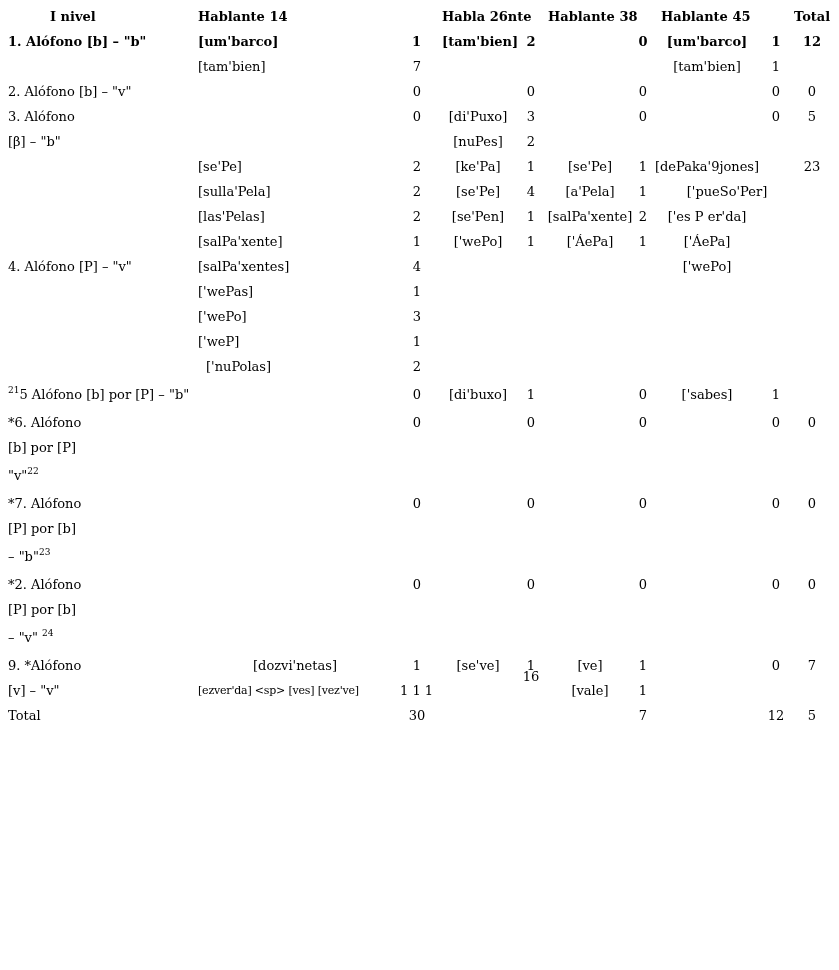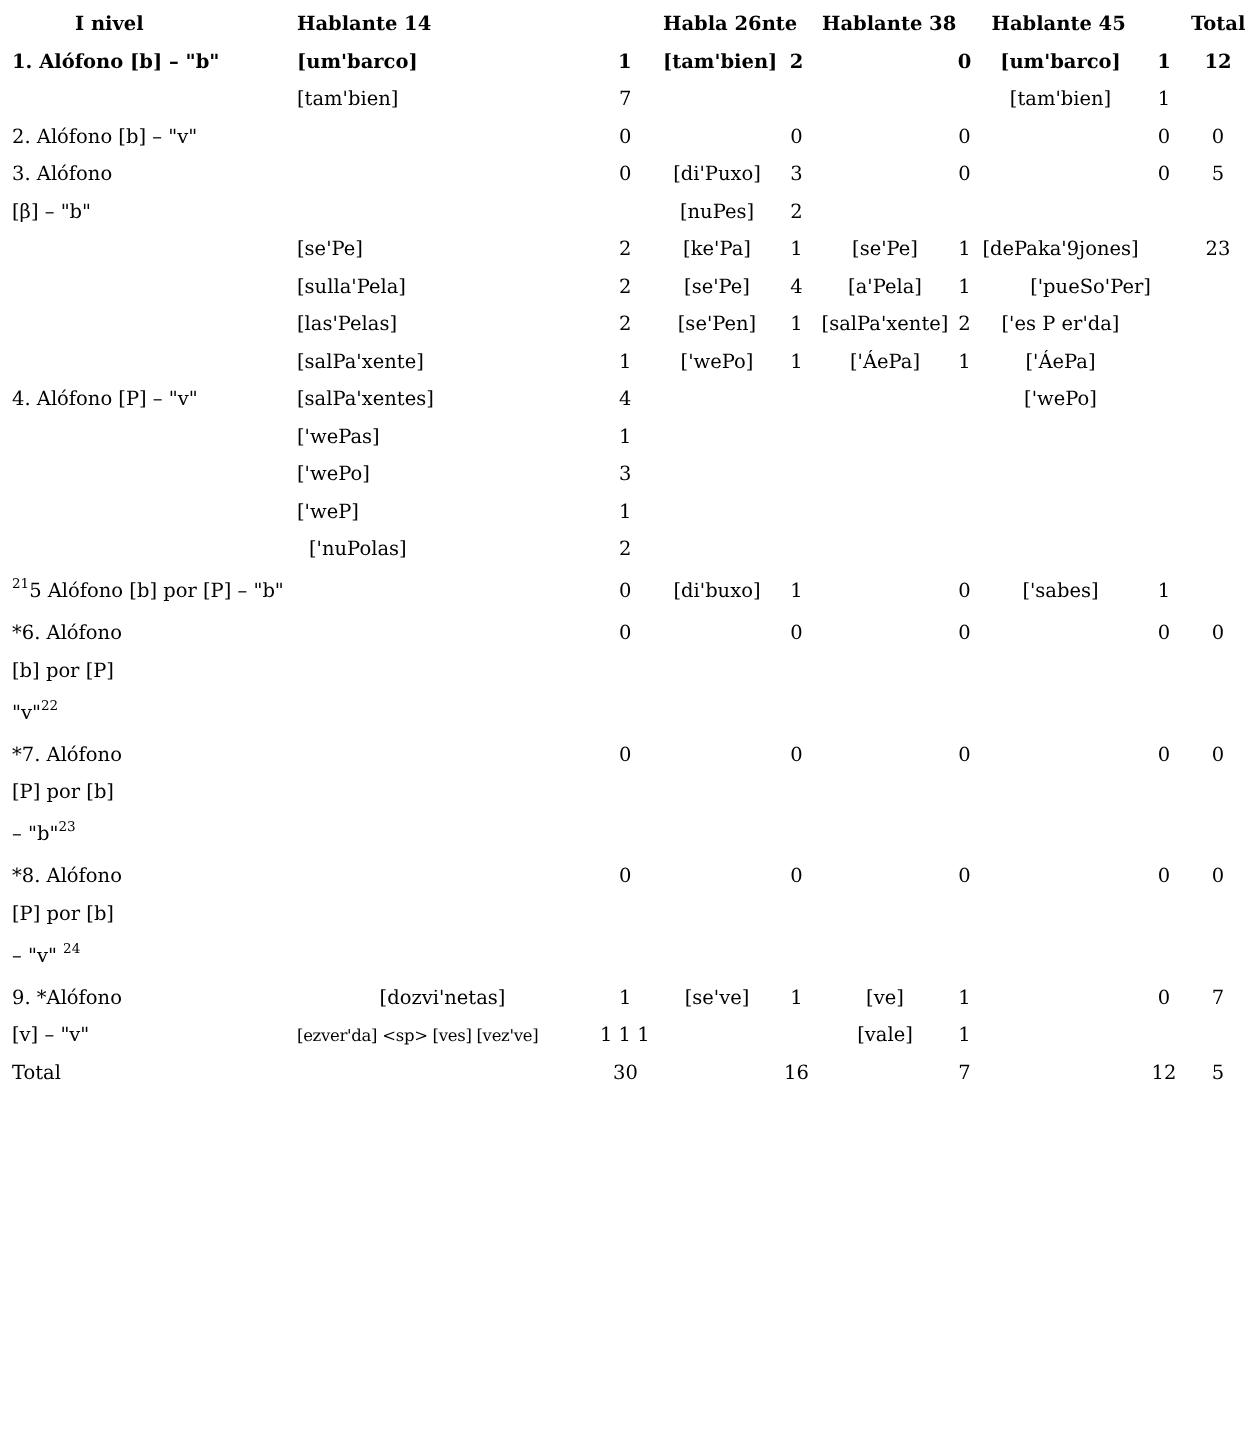--- a/index.html
+++ b/index.html
@@ -124,21 +124,21 @@
 
   <div class="cell l" style="left:8px; top:496px;">*7. Alófono</div>
   <div class="cell r" style="left:421px; top:496px;">0</div>
   <div class="cell c" style="left:531px; top:496px;">0</div>
   <div class="cell c" style="left:643px; top:496px;">0</div>
   <div class="cell c" style="left:776px; top:496px;">0</div>
   <div class="cell c" style="left:812px; top:496px;">0</div>
   <div class="cell l" style="left:8px; top:521px;">[P] por [b]</div>
   <div class="cell l" style="left:8px; top:549px;"><span>– "b"</span><sup>23</sup></div>
 
-  <div class="cell l" style="left:8px; top:577px;">*8. Alófono</div>
+  <div class="cell l" style="left:8px; top:577px;">*2. Alófono</div>
   <div class="cell r" style="left:421px; top:577px;">0</div>
   <div class="cell c" style="left:531px; top:577px;">0</div>
   <div class="cell c" style="left:643px; top:577px;">0</div>
   <div class="cell c" style="left:776px; top:577px;">0</div>
   <div class="cell c" style="left:812px; top:577px;">0</div>
   <div class="cell l" style="left:8px; top:602px;">[P] por [b]</div>
   <div class="cell l" style="left:8px; top:630px;"><span>– "v" </span><sup>24</sup></div>
 
   <div class="cell l" style="left:8px; top:658px;">9. *Alófono</div>
   <div class="cell c" style="left:295px; top:658px;">[dozvi'netas]</div>
@@ -151,17 +151,17 @@
   <div class="cell c" style="left:812px; top:658px;">7</div>
 
   <div class="cell l" style="left:8px; top:683px;">[v] – "v"</div>
   <div class="cell l" style="left:198px; top:683px; font-size:11px; letter-spacing:-0.2px;">[ezver'da] &lt;sp&gt; [ves] [vez've]</div>
   <div class="cell l" style="left:400px; top:683px;">1 1 1</div>
   <div class="cell c" style="left:590px; top:683px;">[vale]</div>
   <div class="cell c" style="left:643px; top:683px;">1</div>
 
   <div class="cell l" style="left:8px; top:708px;">Total</div>
   <div class="cell c" style="left:417px; top:708px;">30</div>
-  <div class="cell c" style="left:531px; top:708px;">16</div>
+  <div class="cell c" style="left:531px; top:669px;">16</div>
   <div class="cell c" style="left:643px; top:708px;">7</div>
   <div class="cell c" style="left:776px; top:708px;">12</div>
   <div class="cell c" style="left:812px; top:708px;">5</div>
 </div>
 
 </body></html>

